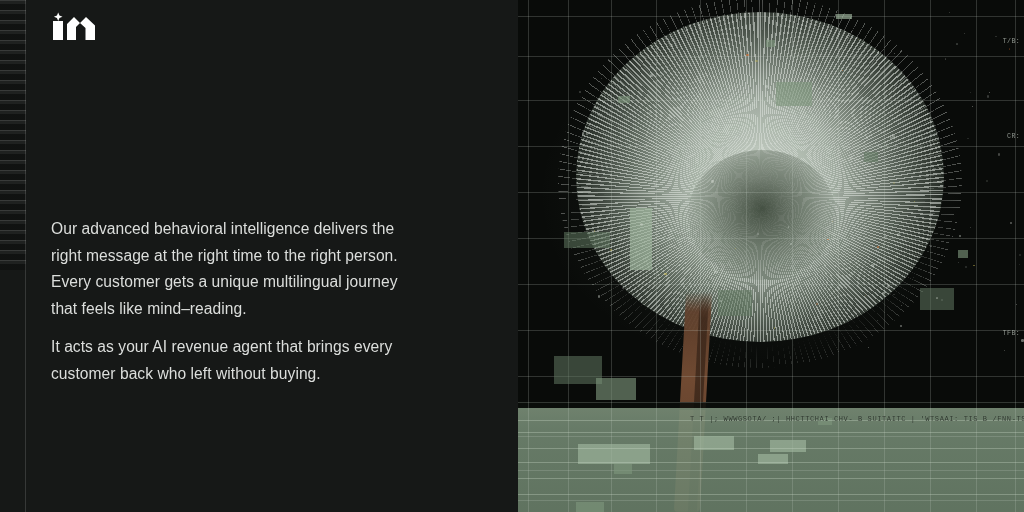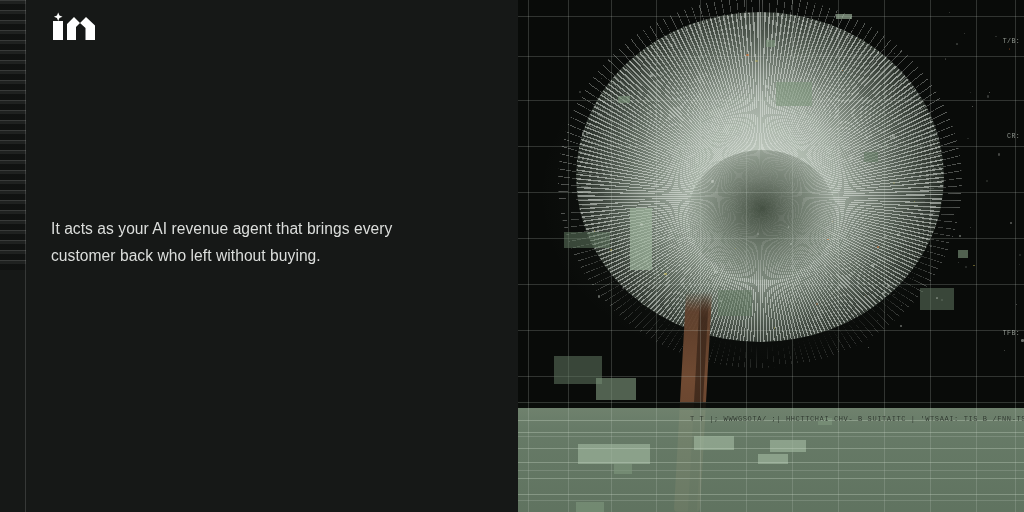--- a/index.html
+++ b/index.html
@@ -54,21 +54,21 @@
     font-size:35px; line-height:1.22; font-weight:400;
     color:#efefed; letter-spacing:0.1px;
   }
   .headline .accent { color:#c3d871; }
 
   .body-copy {
     position:absolute; left:51px; top:216px; width:375px;
     font-size:15.6px; line-height:26.5px; color:#dcdedc;
     letter-spacing:0.05px;
   }
-  .body-copy p + p { margin-top:26px; }
+  .body-copy p + p { margin-top:12px; }
 
   
   .visual {
     position:absolute; left:518px; top:0; width:506px; height:512px;
     background:#0a0c0a; overflow:hidden;
   }
   .vbg {
     position:absolute; inset:0;
     background:
       radial-gradient(ellipse 58% 46% at 46% 38%, rgba(150,172,150,0.12) 0%, rgba(10,12,10,0) 72%),
@@ -182,20 +182,21 @@
     <div class="logo">
       <svg width="46" height="30" viewBox="0 0 46 30">
         <path d="M2 9 h10 v19 h-10 z" fill="#ffffff"></path>
         <path d="M16 28 v-16 l7 -7 l6 6 l6 -6 l9 8.5 v14.5 h-9.5 v-12 l-5.5 -5 l-4 4 v13 z" fill="#ffffff"></path>
         <path d="M7.2 0.5 l1.25 3.0 l3.05 1.25 l-3.05 1.25 l-1.25 3.0 l-1.25 -3.0 l-3.05 -1.25 l3.05 -1.25 z" fill="#ffffff"></path>
       </svg>
     </div>
 
 
     <div class="body-copy">
+      <p>Our advanced behavioral intelligence delivers the right message at the right time to the right person. Every customer gets a unique multilingual journey that feels like mind–reading.</p>
       <p>It acts as your AI revenue agent that brings every customer back who left without buying.</p>
     </div>
   </div>
 
   <div class="visual">
     <div class="vbg"></div>
 
     <div class="head"></div>
     <div class="spokes"></div>
     <div class="spokes2"></div>

